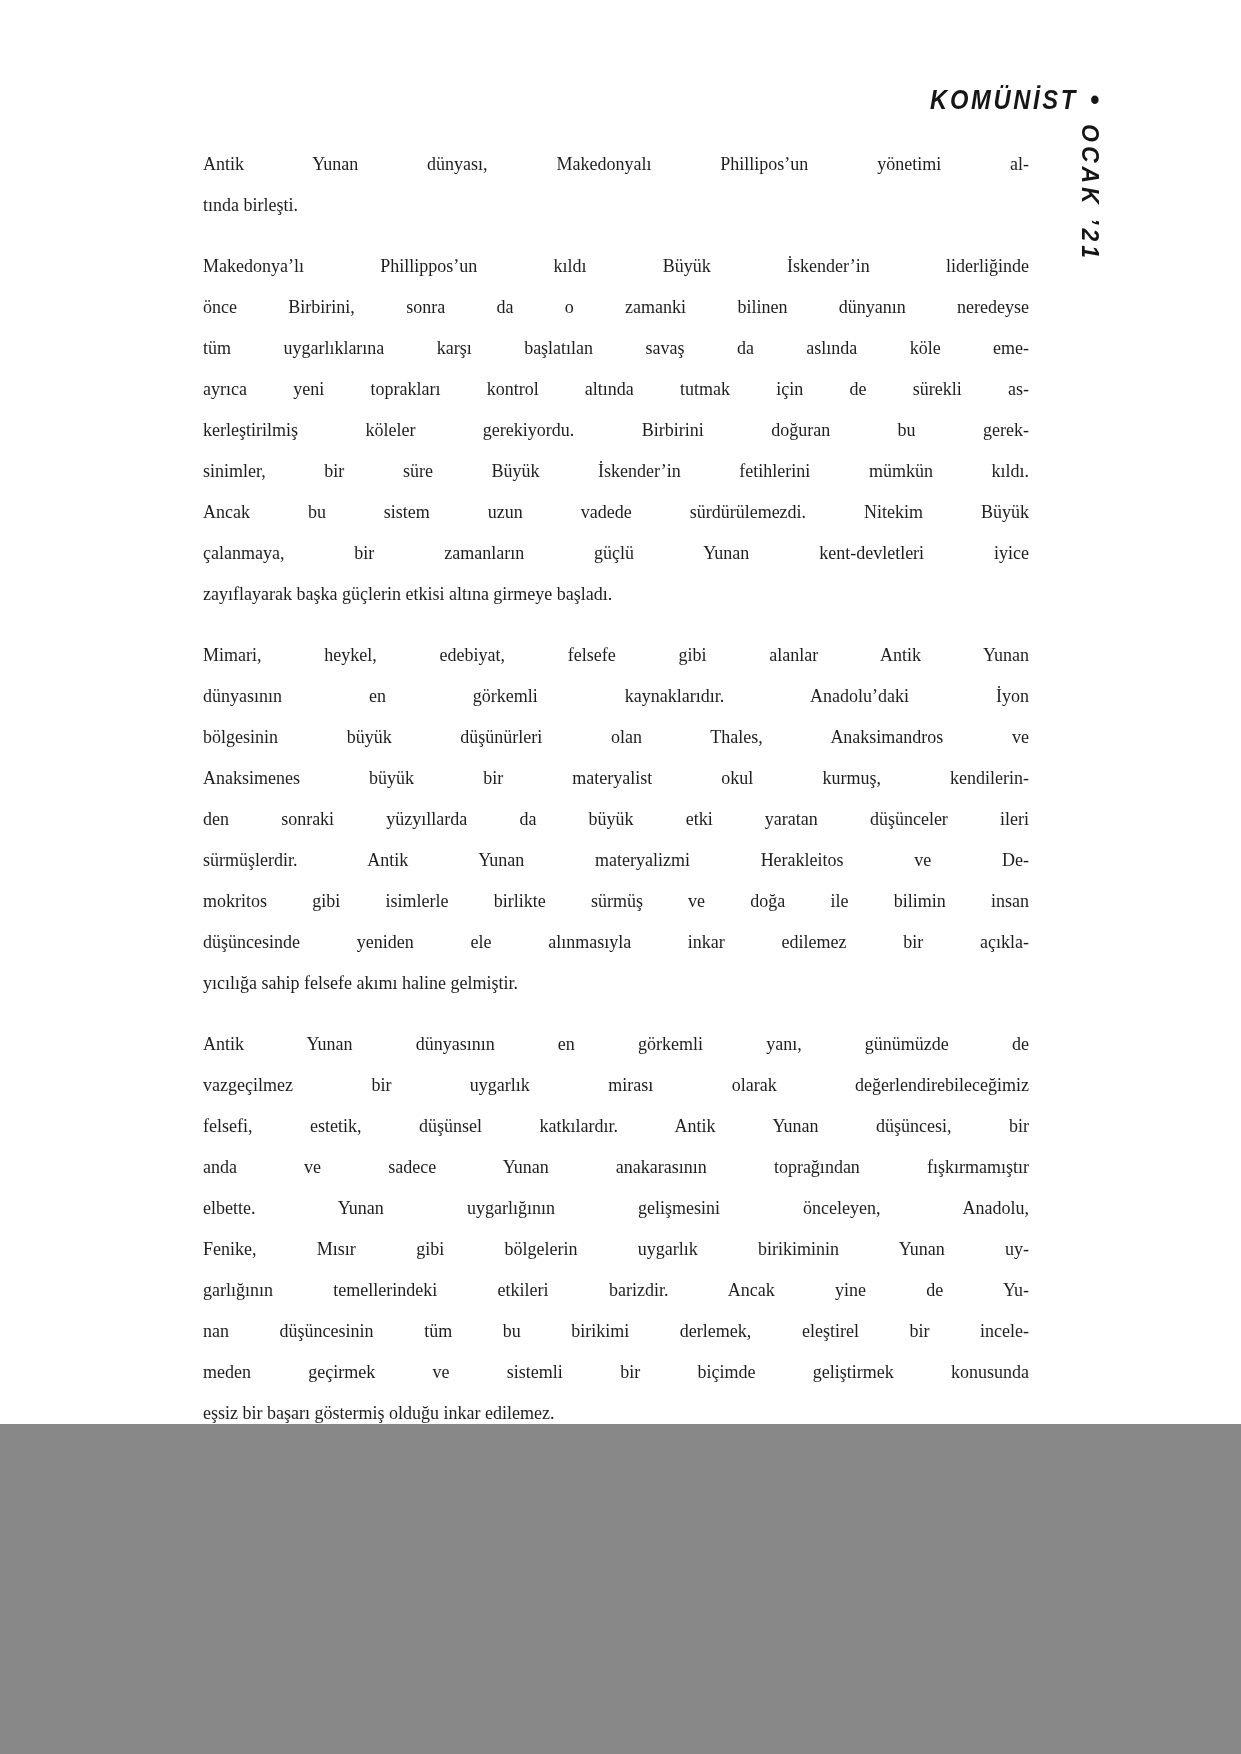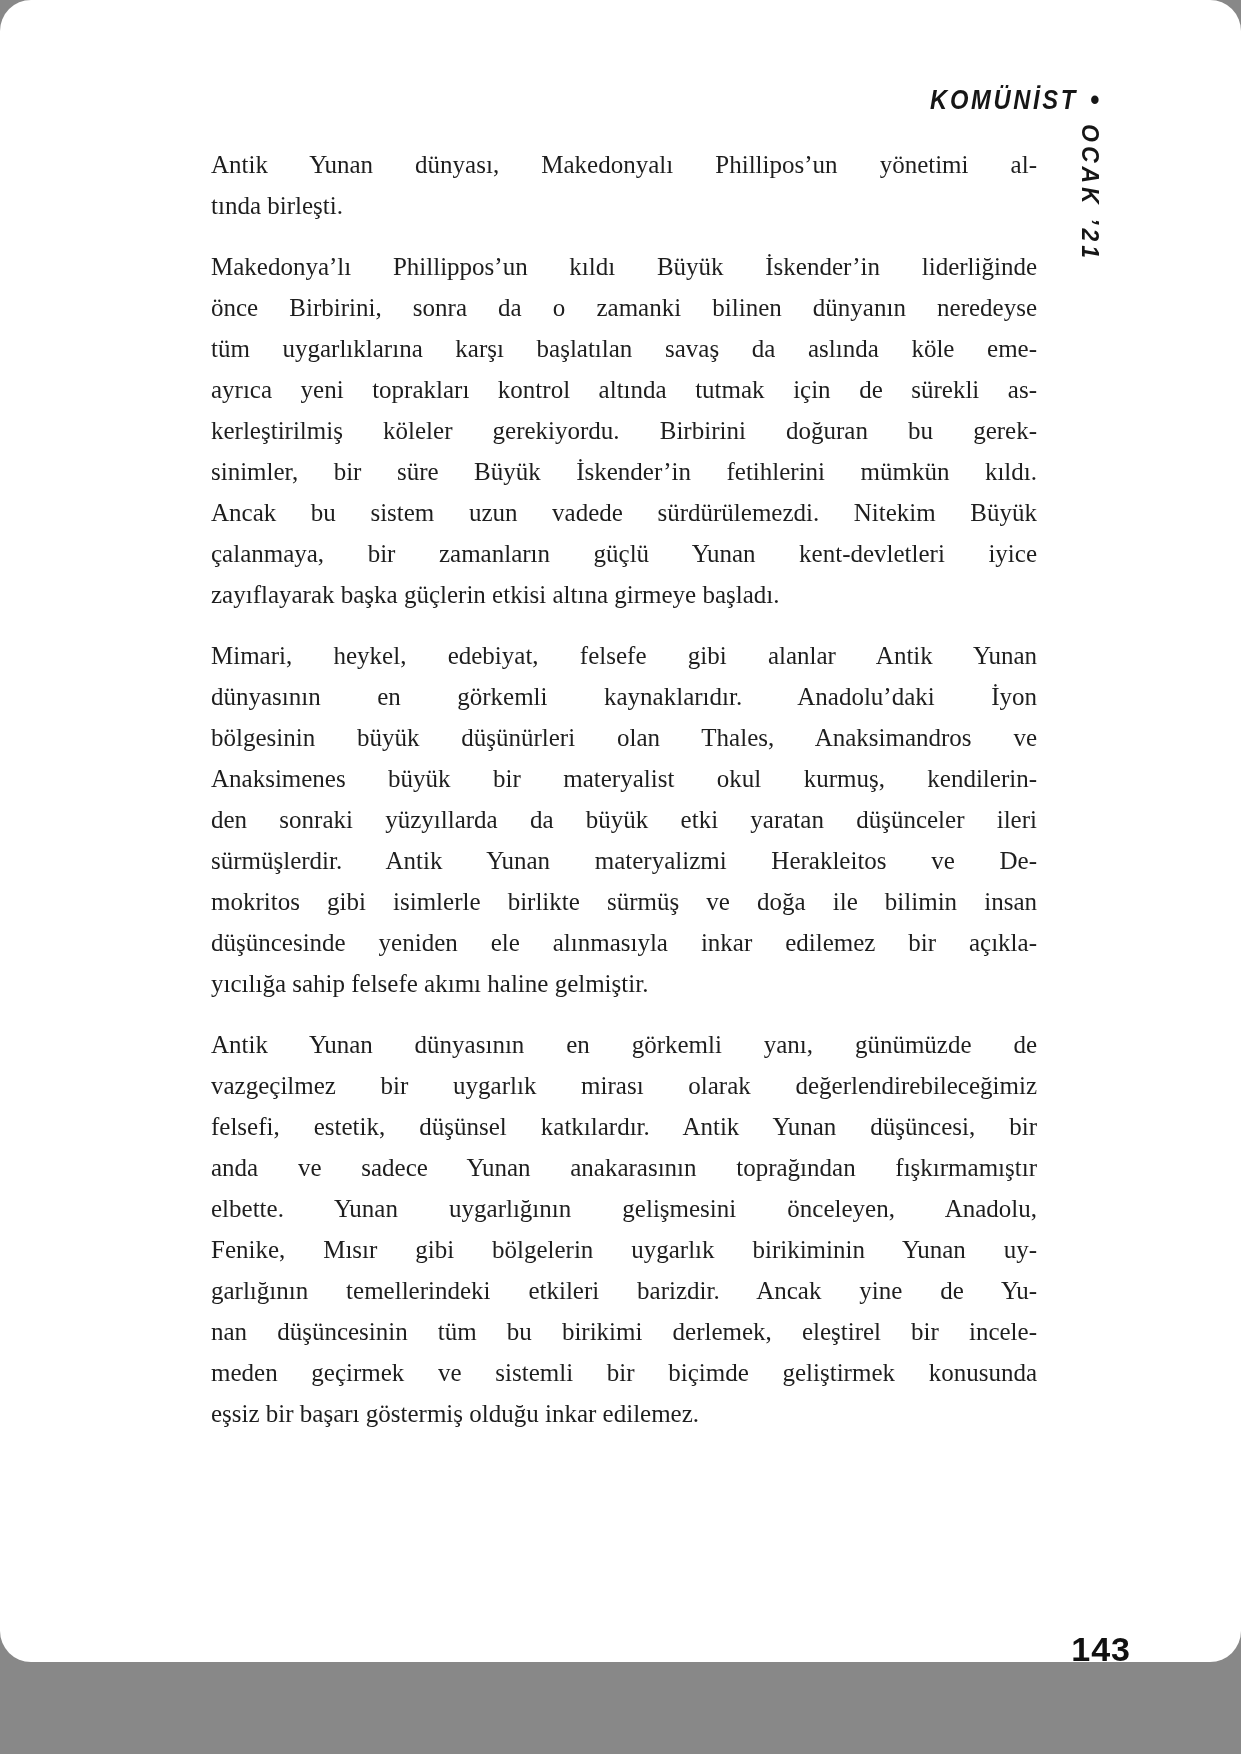--- a/index.html
+++ b/index.html
@@ -3,26 +3,25 @@
 <meta charset="utf-8">
 <style>
   html, body {
     margin: 0;
     padding: 0;
     background: #888;
   }
   .page {
     position: relative;
     width: 1241px;
-    height: 1662px;
+    height: 1424px;
     margin: 0 auto;
     background: var(--background, #ffffff);
     overflow: hidden;
     font-family: "Liberation Serif", serif;
-    border-radius: 31px;
   }
 
   
   .journal-header {
     position: absolute;
     top: 82px;
     right: 141px;
     white-space: nowrap;
     font-family: "Liberation Sans", sans-serif;
     font-weight: bold;
@@ -58,24 +57,23 @@
     color: var(--header_text, #161616);
     white-space: nowrap;
   }
 
   
   .article-body {
     position: absolute;
     left: 203px;
     top: 144px;
     width: 826px;
-    font-size: 25px;
+    font-size: 18px;
     line-height: 41px;
     color: var(--text, #1e1e1e);
-    margin-left: 8px;
   }
   .paragraph {
     margin: 0 0 20px 0;
   }
   .line {
     height: 41px;
     text-align: justify;
     text-align-last: justify;
     overflow: visible;
   }

